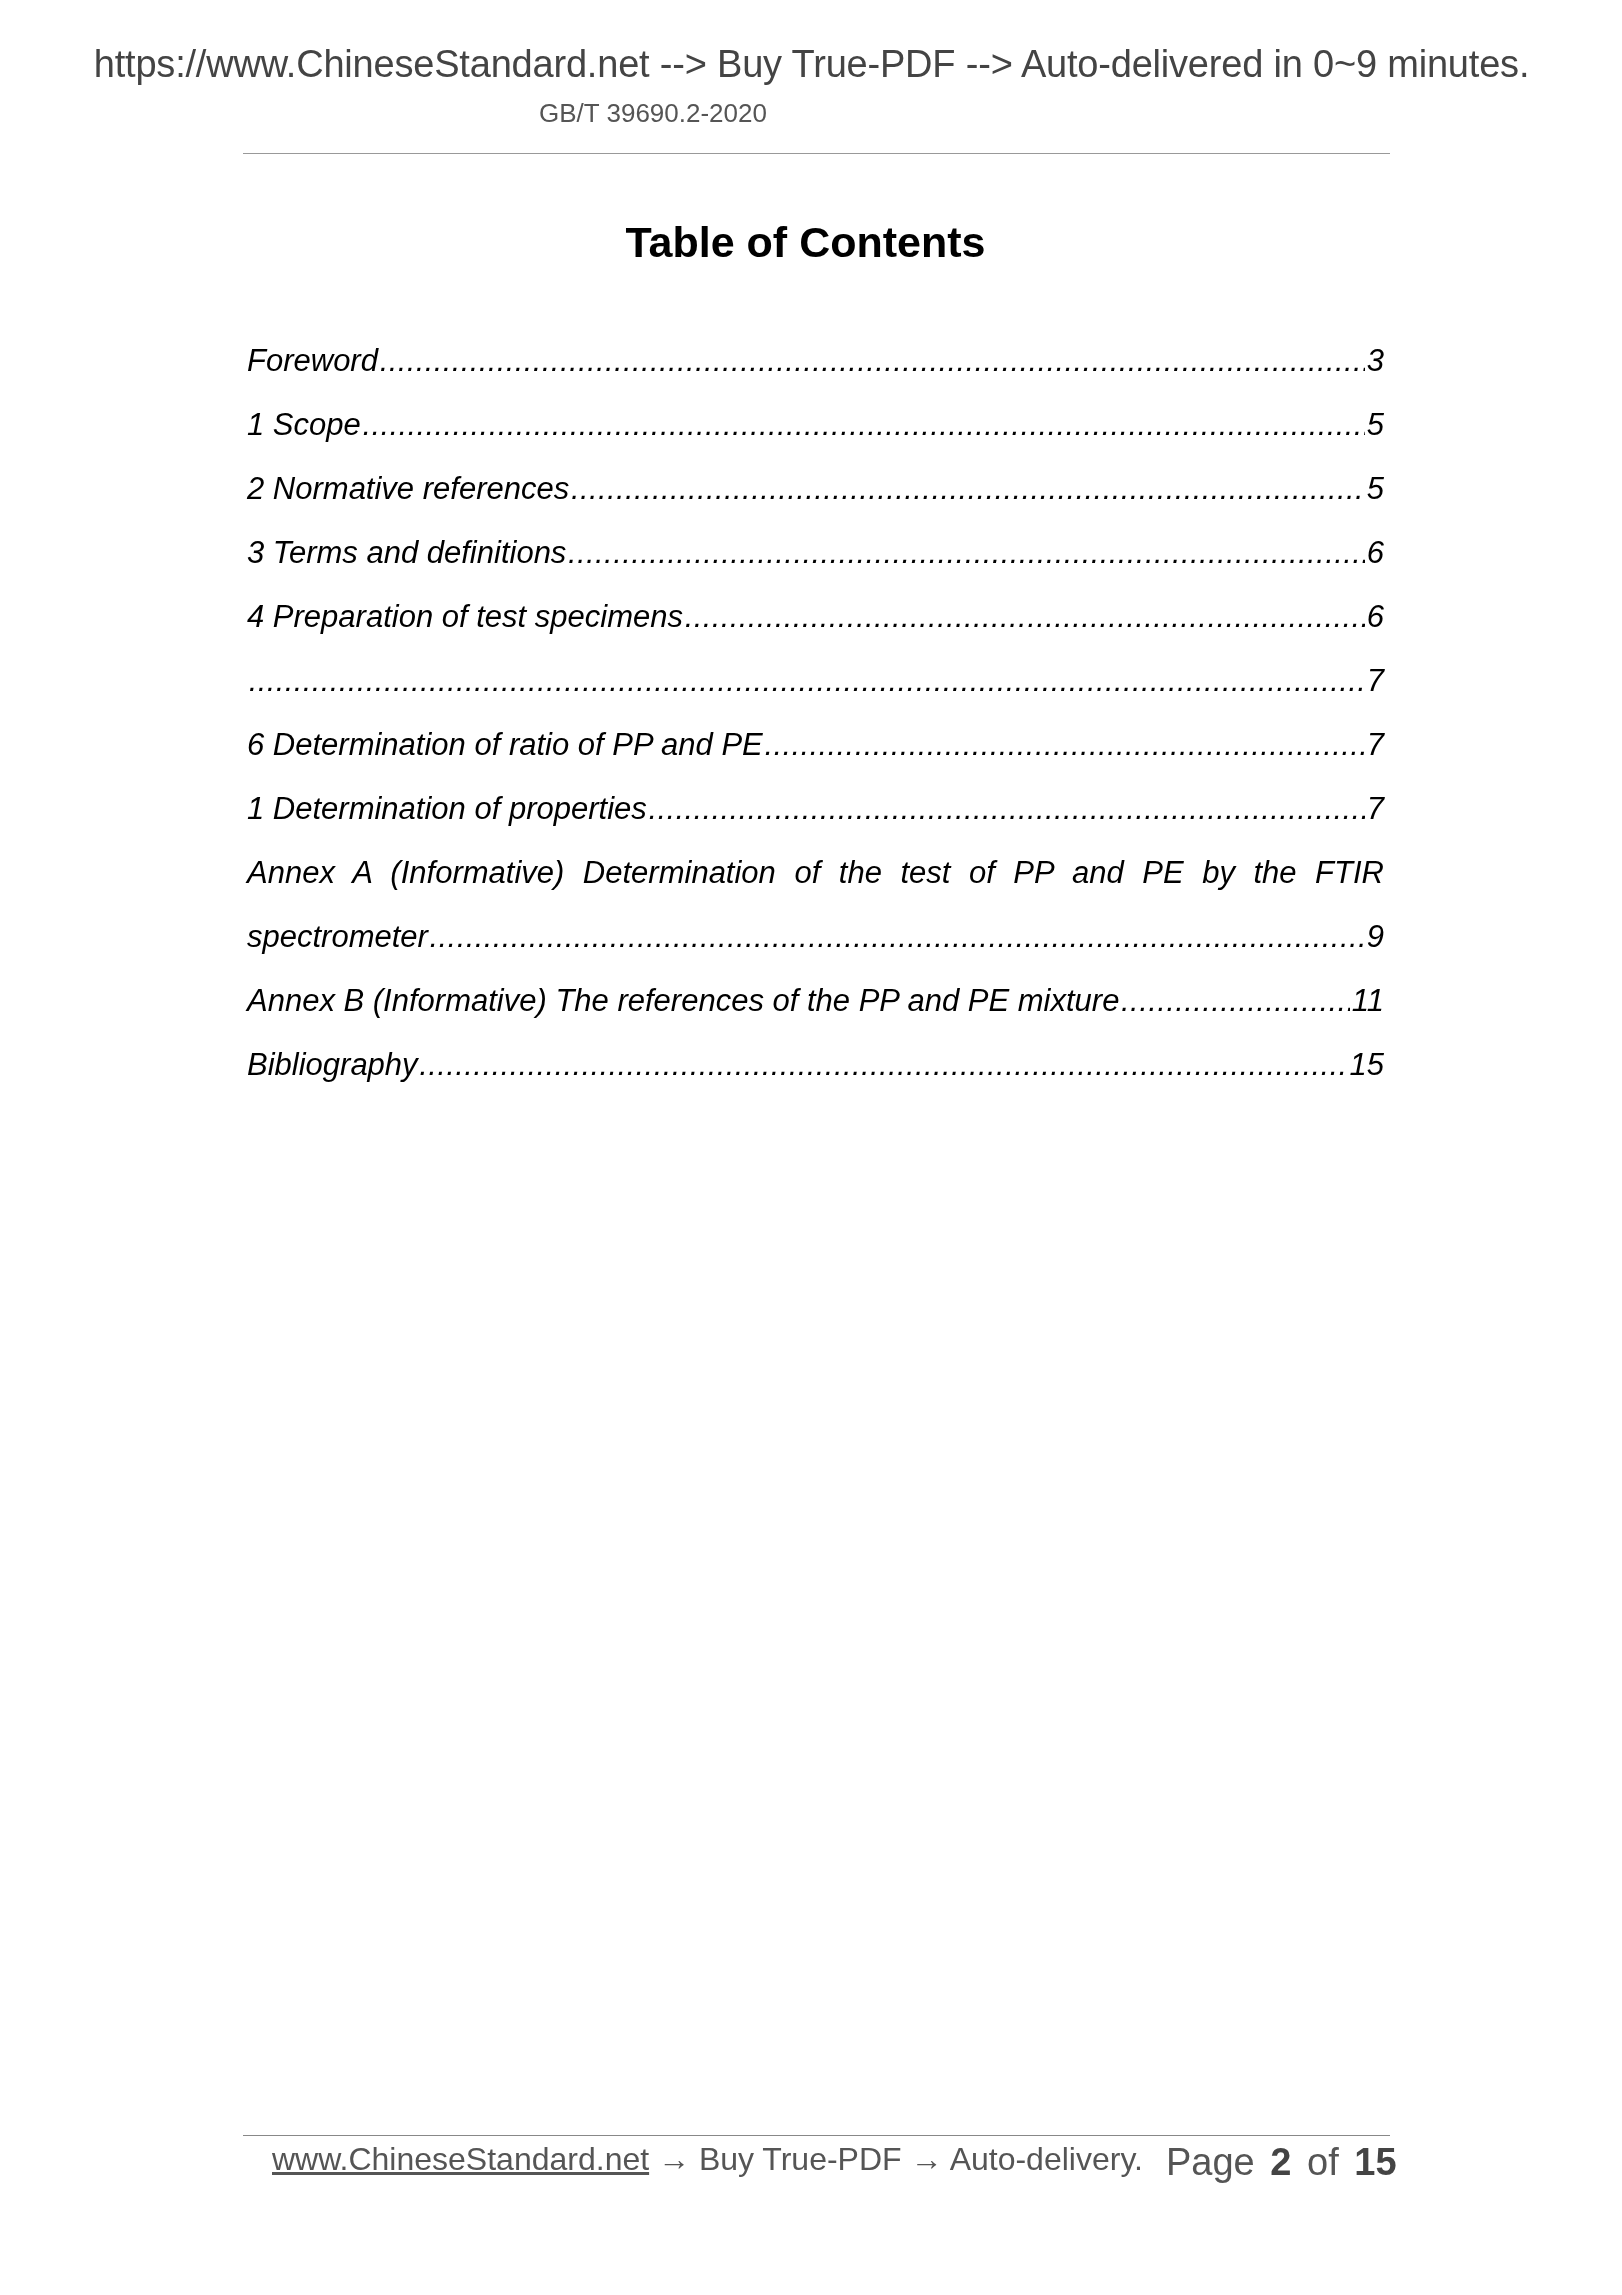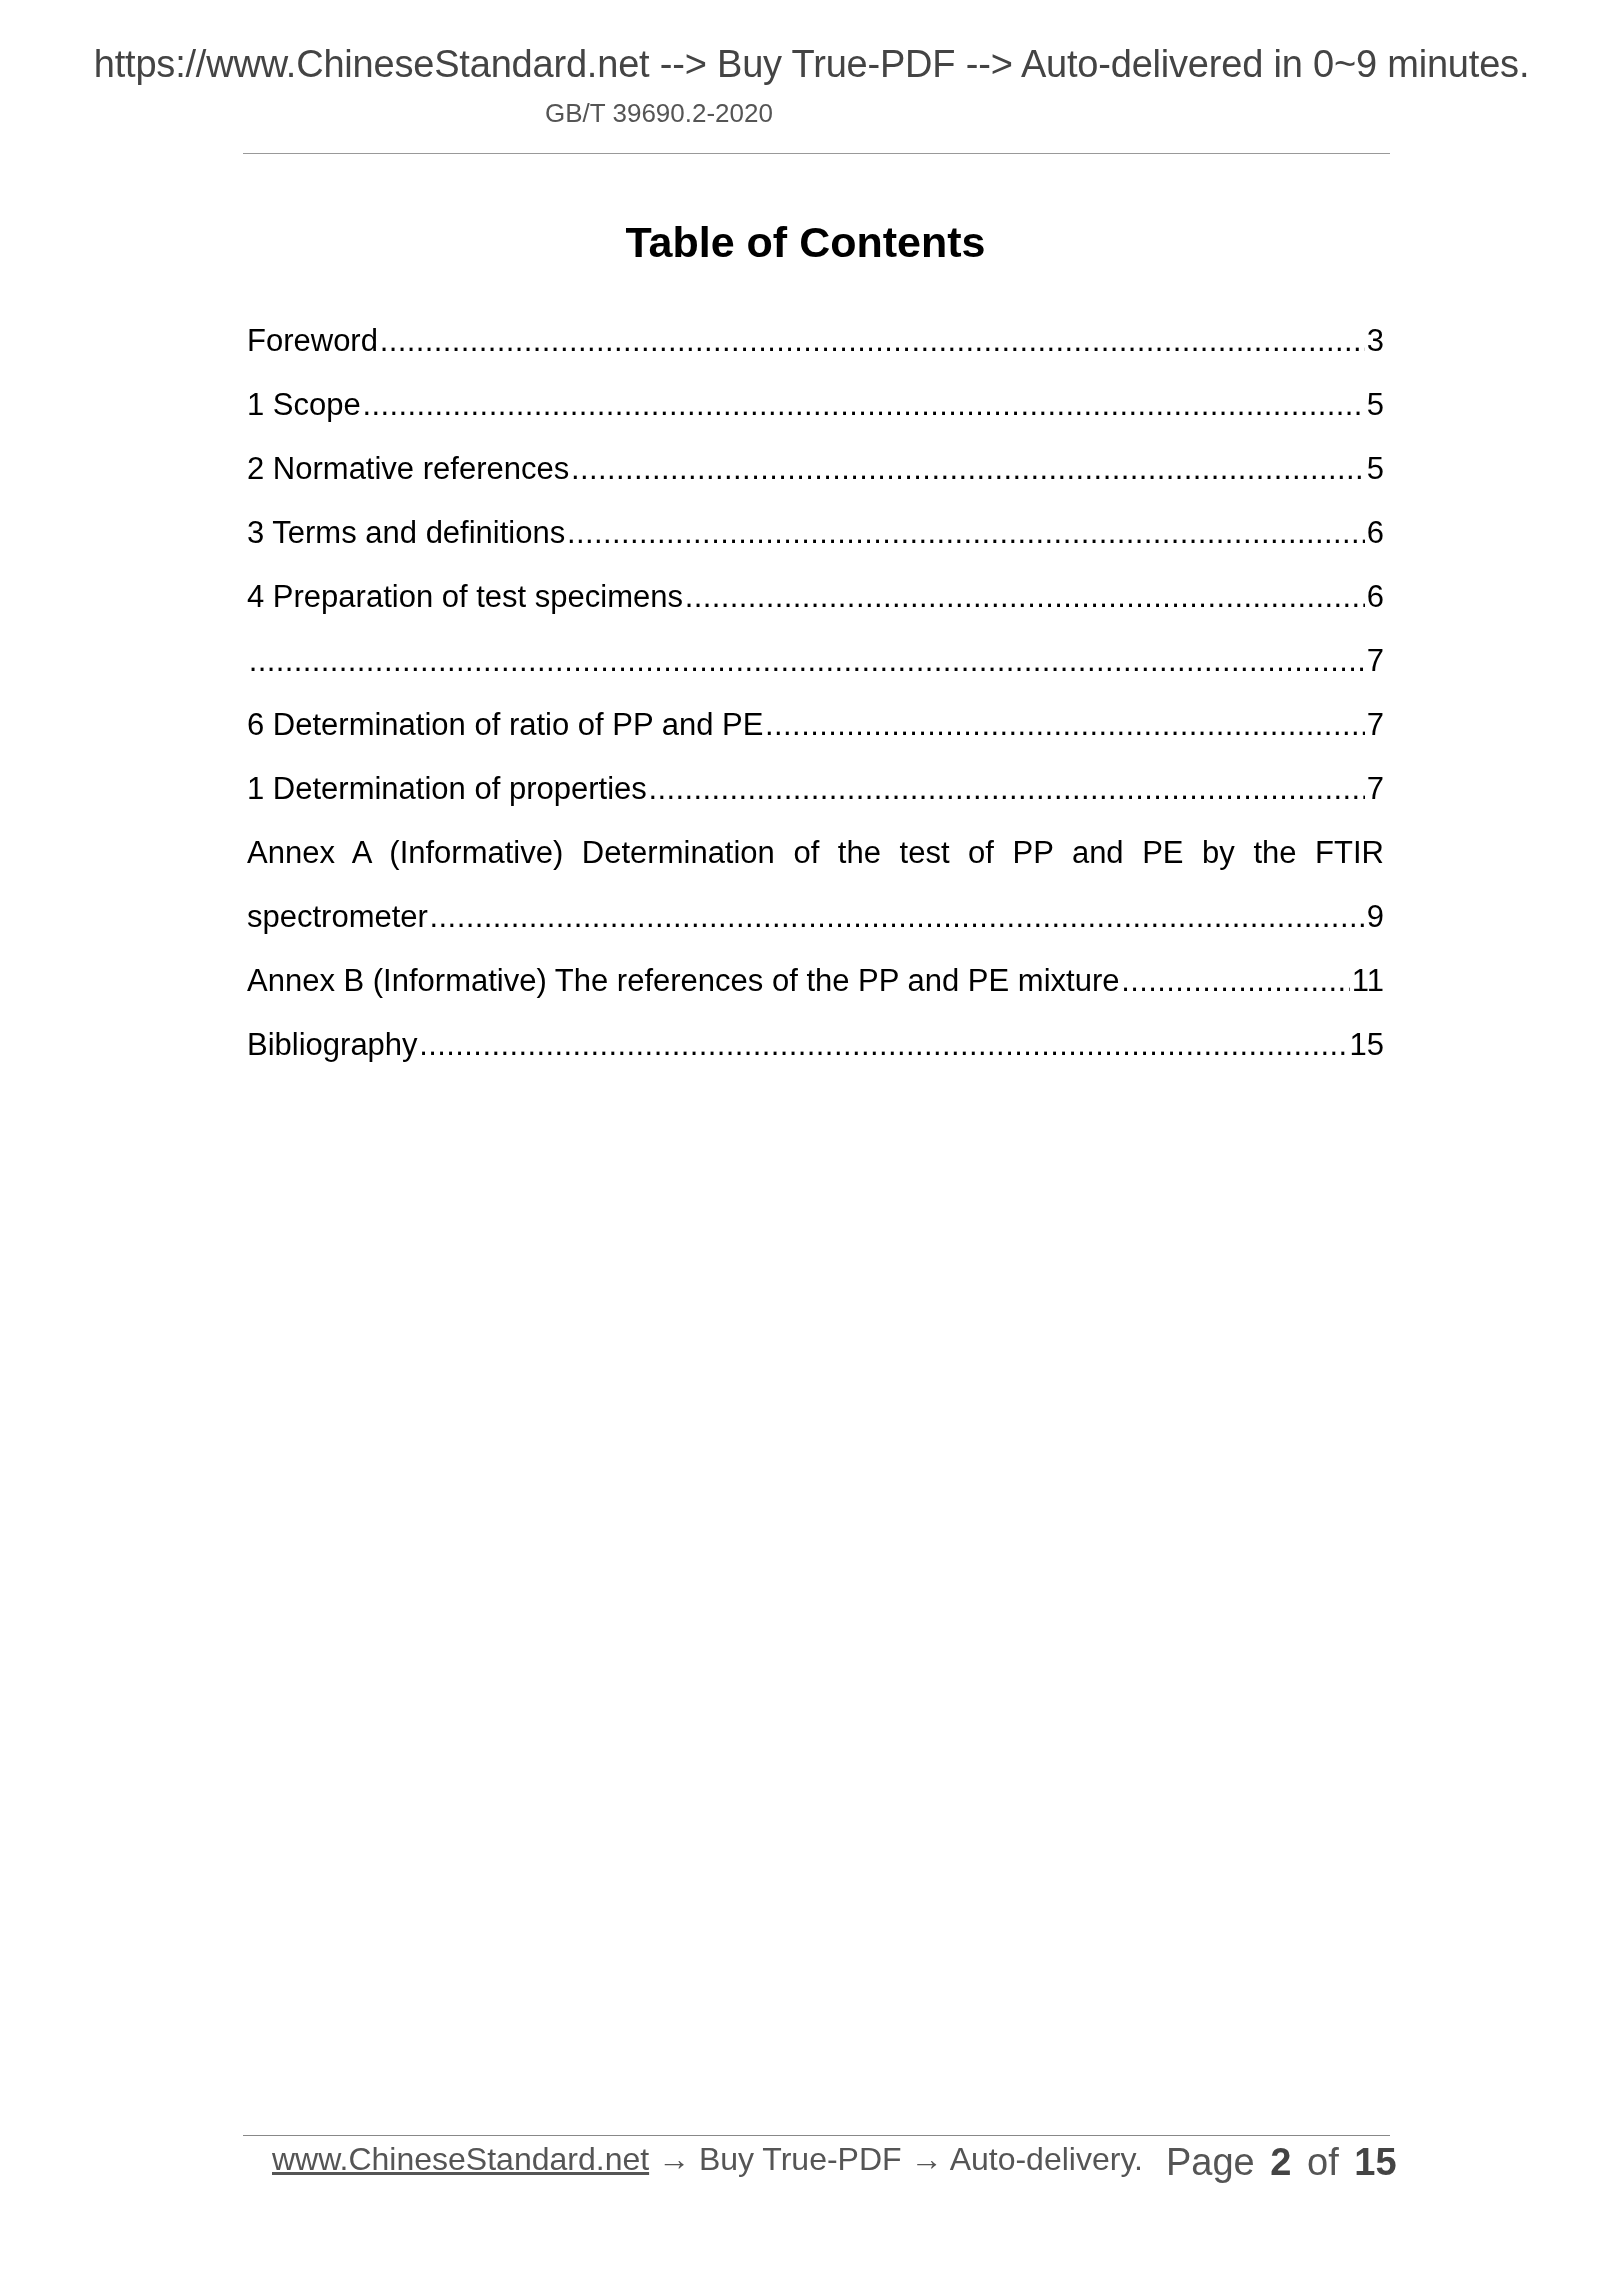--- a/index.html
+++ b/index.html
@@ -1,26 +1,26 @@
 <!DOCTYPE html>
 <html style="font-size:13.3px"><head>
 <meta charset="utf-8">
 <style>
   html, body { margin: 0; padding: 0; background: #ffffff; }
   body { width: 1623px; height: 2295px; position: relative; overflow: hidden;
          font-family: "Liberation Sans", sans-serif; color: #000; }
   .hdr-url { position: absolute; left: 0; width: 1623px; top: 43px; text-align: center;
              font-size: 38px; color: #444; letter-spacing: -0.2px; }
-  .hdr-std { position: absolute; left: 12px; width: 1294px; top: 98px; text-align: center;
+  .hdr-std { position: absolute; left: 6px; width: 1294px; top: 98px; text-align: center;
              font-size: 26px; color: #555; }
   .hdr-rule { position: absolute; left: 243px; width: 1147px; top: 153px; height: 0;
               border-top: 1.7px solid #999; }
   .title { position: absolute; left: 0; width: 1611px; top: 218px; text-align: center;
            font-size: 43px; font-weight: bold; color: #000; }
-  .toc { position: absolute; left: 247px; width: 1137px; top: 316px; }
+  .toc { position: absolute; left: 247px; width: 1137px; top: 336px; font-style: italic; }
   .toc-row { display: flex; align-items: baseline; height: 64px; line-height: 50px;
              font-size: 31px; white-space: nowrap; }
   .toc-label { flex: 0 0 auto; }
   .toc-dots { flex: 1 1 auto; overflow: hidden; margin: 0 1.7px; color: #000; }
   .toc-dots::before { content: "........................................................................................................................................................................................................................................................"; letter-spacing: 0.4px; }
   .toc-page { flex: 0 0 auto; }
   .toc-row.justified .toc-label { flex: 1 1 auto; text-align: justify; text-align-last: justify; }
   .ftr-rule { position: absolute; left: 243px; width: 1147px; top: 2135px; height: 0;
               border-top: 1.7px solid #888; }
   .ftr { position: absolute; top: 2141px; left: 272px; font-size: 32px; color: #555;

